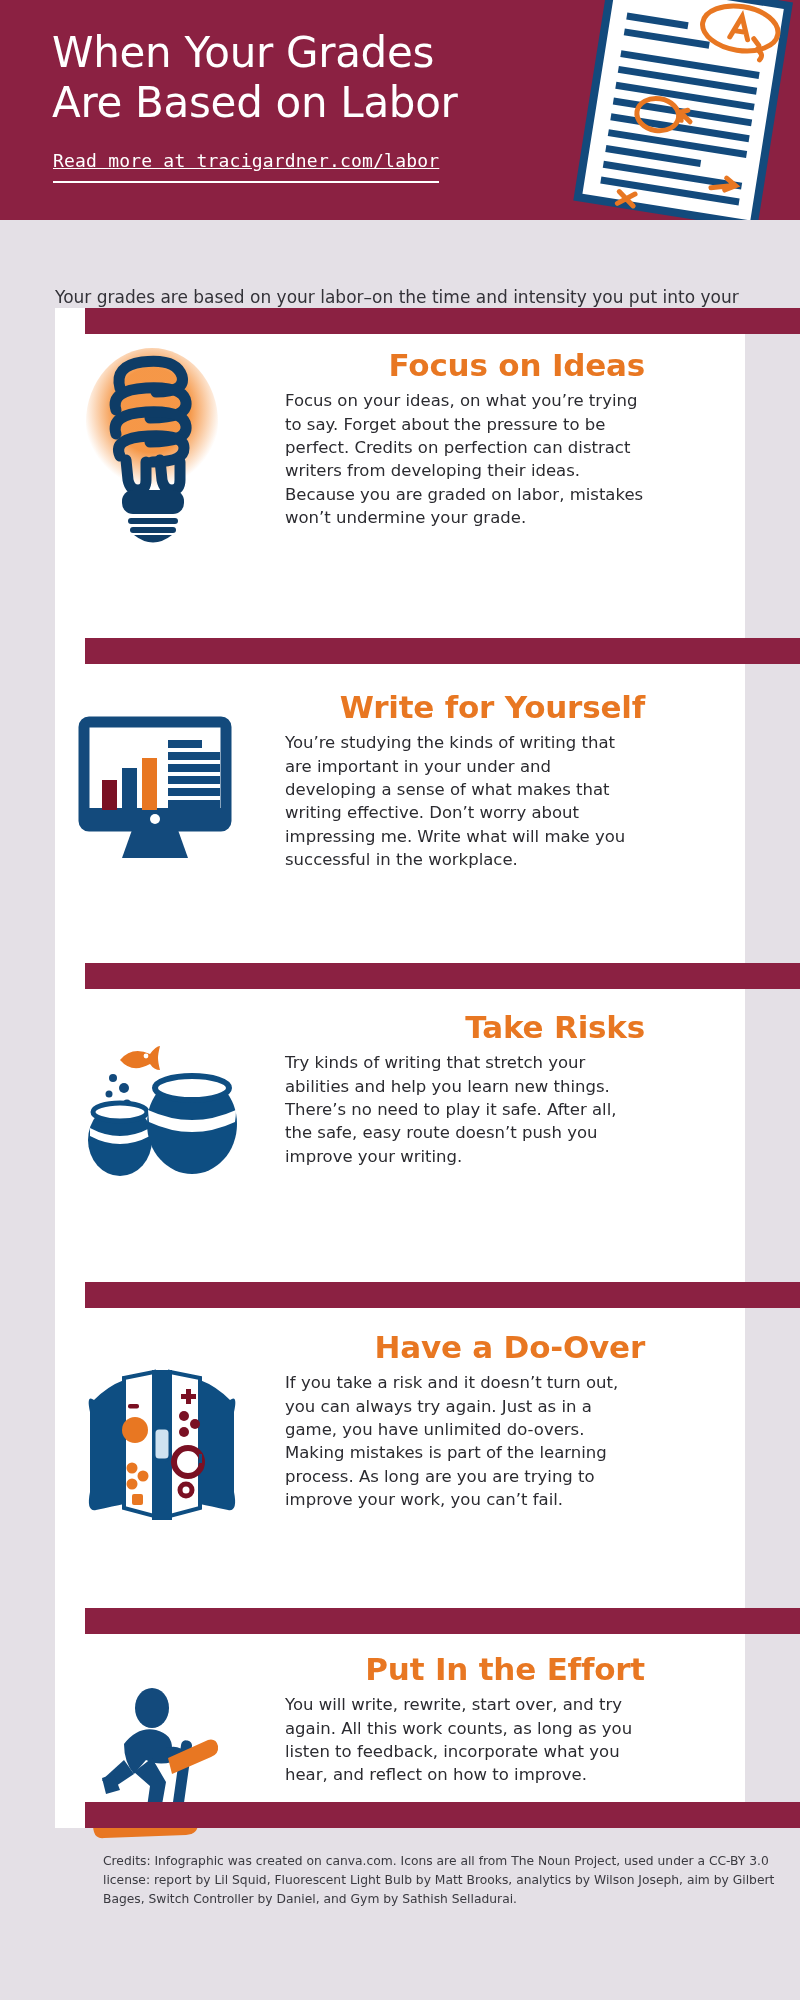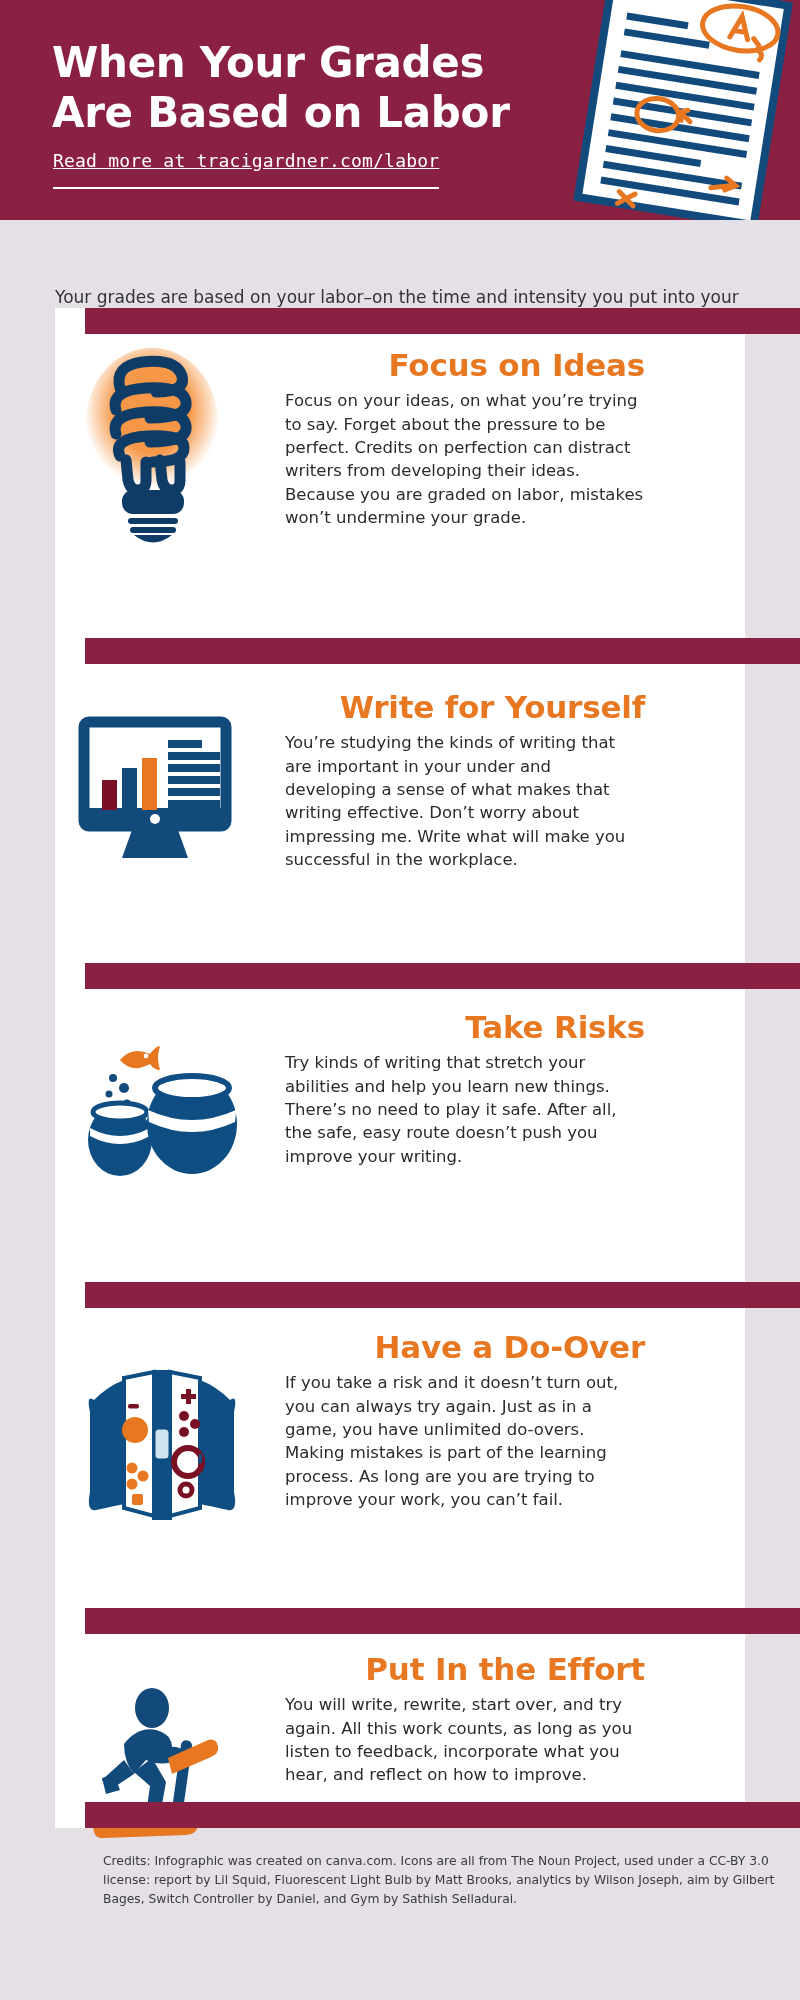--- a/index.html
+++ b/index.html
@@ -11,32 +11,32 @@
     position:relative;
     overflow:hidden;
   }
 
   
   .header {
     position:absolute; left:0; top:0; width:800px; height:220px;
     background:#8B2142; overflow:hidden;
   }
   .header-title {
-    position:absolute; left:52px; top:38px;
+    position:absolute; left:52px; top:28px;
     width:560px;
     color:#FFFFFF;
-    font-size:42px; line-height:1.18; font-weight:bold;
+    font-size:42px; line-height:1.18; font-weight:normal;
     letter-spacing:-0.3px;
     font-family:"DejaVu Sans", sans-serif;
   }
   .header-link {
     position:absolute; left:53px; top:150px;
     color:#FFFFFF; font-size:18px;
     border-bottom:2px solid #FFFFFF;
-    padding-bottom:16px;
+    padding-bottom:10px;
     letter-spacing:0.2px;
     font-family:"DejaVu Sans Mono", monospace;
   }
   .doc-art {
     position:absolute; left:588px; top:-12px;
     width:210px; height:230px;
     transform:rotate(9deg);
   }
 
   

